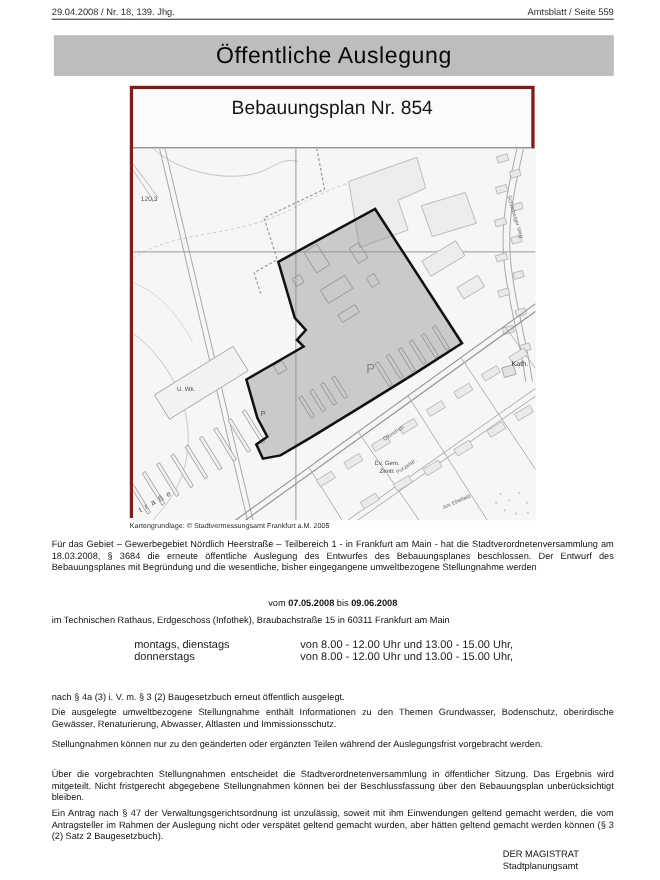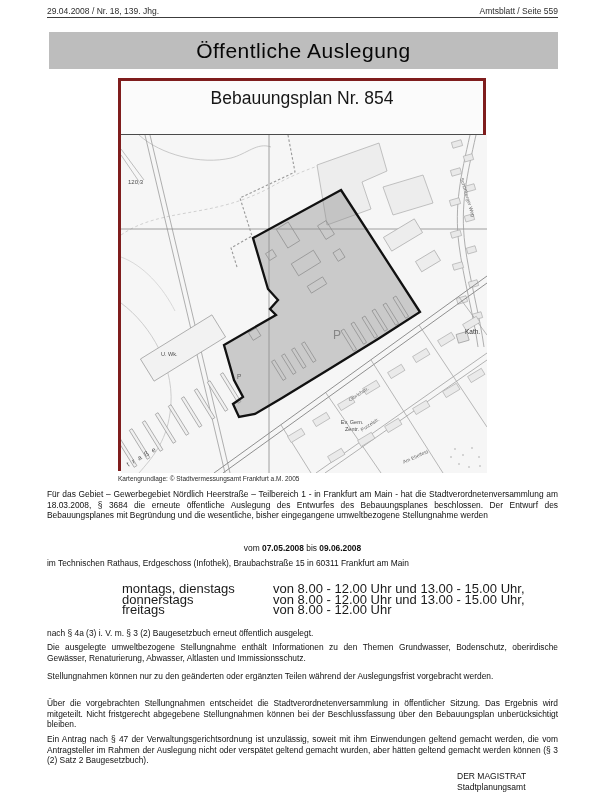--- a/index.html
+++ b/index.html
@@ -40,21 +40,21 @@
   .ml-strasse{left:6px;top:326px;font-size:7px;letter-spacing:4px;color:#555;transform:rotate(-29deg);transform-origin:left center;}
 
   .credit{left:118px;top:475px;font-size:6.5px;color:#2b2b2b;}
 
   
   .para{left:47px;width:511px;font-size:8.4px;line-height:10.6px;text-align:justify;color:#111;}
   .p-intro{top:489px;}
   .p-dates{top:543px;text-align:center;}
   .p-dates b{font-weight:bold;}
   .p-loc{top:558px;text-align:left;}
-  .hours{left:47px;top:581px;width:511px;font-size:13px;}
+  .hours{left:47px;top:581px;width:511px;font-size:10px;}
   .hours-row{position:relative;height:10.6px;}
   .hours-days{position:absolute;left:75px;}
   .hours-time{position:absolute;left:226px;}
   .p-legal{top:628px;text-align:left;}
   .p-topics{top:642px;}
   .p-comments{top:671px;}
   .p-decision{top:698px;}
   .p-objection{top:734px;}
   .signature{left:457px;top:771px;font-size:8.5px;line-height:10.8px;color:#111;}
 </style>
@@ -226,24 +226,20 @@
 
 <div class="abs hours">
   <div class="hours-row">
     <span class="hours-days">montags, dienstags</span>
     <span class="hours-time">von 8.00 - 12.00 Uhr und 13.00 - 15.00 Uhr,</span>
   </div>
   <div class="hours-row">
     <span class="hours-days">donnerstags</span>
     <span class="hours-time">von 8.00 - 12.00 Uhr und 13.00 - 15.00 Uhr,</span>
   </div>
-  <div class="hours-row">
-    <span class="hours-days">freitags</span>
-    <span class="hours-time">von 8.00 - 12.00 Uhr</span>
-  </div>
 </div>
 
 <div class="abs para p-legal">nach § 4a (3) i. V. m. § 3 (2) Baugesetzbuch erneut öffentlich ausgelegt.</div>
 <div class="abs para p-topics">Die ausgelegte umweltbezogene Stellungnahme enthält Informationen zu den Themen Grundwasser, Bodenschutz, oberirdische Gewässer, Renaturierung, Abwasser, Altlasten und Immissionsschutz.</div>
 <div class="abs para p-comments">Stellungnahmen können nur zu den geänderten oder ergänzten Teilen während der Auslegungsfrist vorgebracht werden.</div>
 <div class="abs para p-decision">Über die vorgebrachten Stellungnahmen entscheidet die Stadtverordnetenversammlung in öffentlicher Sitzung. Das Ergebnis wird mitgeteilt. Nicht fristgerecht abgegebene Stellungnahmen können bei der Beschlussfassung über den Bebauungsplan unberücksichtigt bleiben.</div>
 <div class="abs para p-objection">Ein Antrag nach § 47 der Verwaltungsgerichtsordnung ist unzulässig, soweit mit ihm Einwendungen geltend gemacht werden, die vom Antragsteller im Rahmen der Auslegung nicht oder verspätet geltend gemacht wurden, aber hätten geltend gemacht werden können (§ 3 (2) Satz 2 Baugesetzbuch).</div>
 
 <div class="abs signature">
   <div>DER MAGISTRAT</div>

